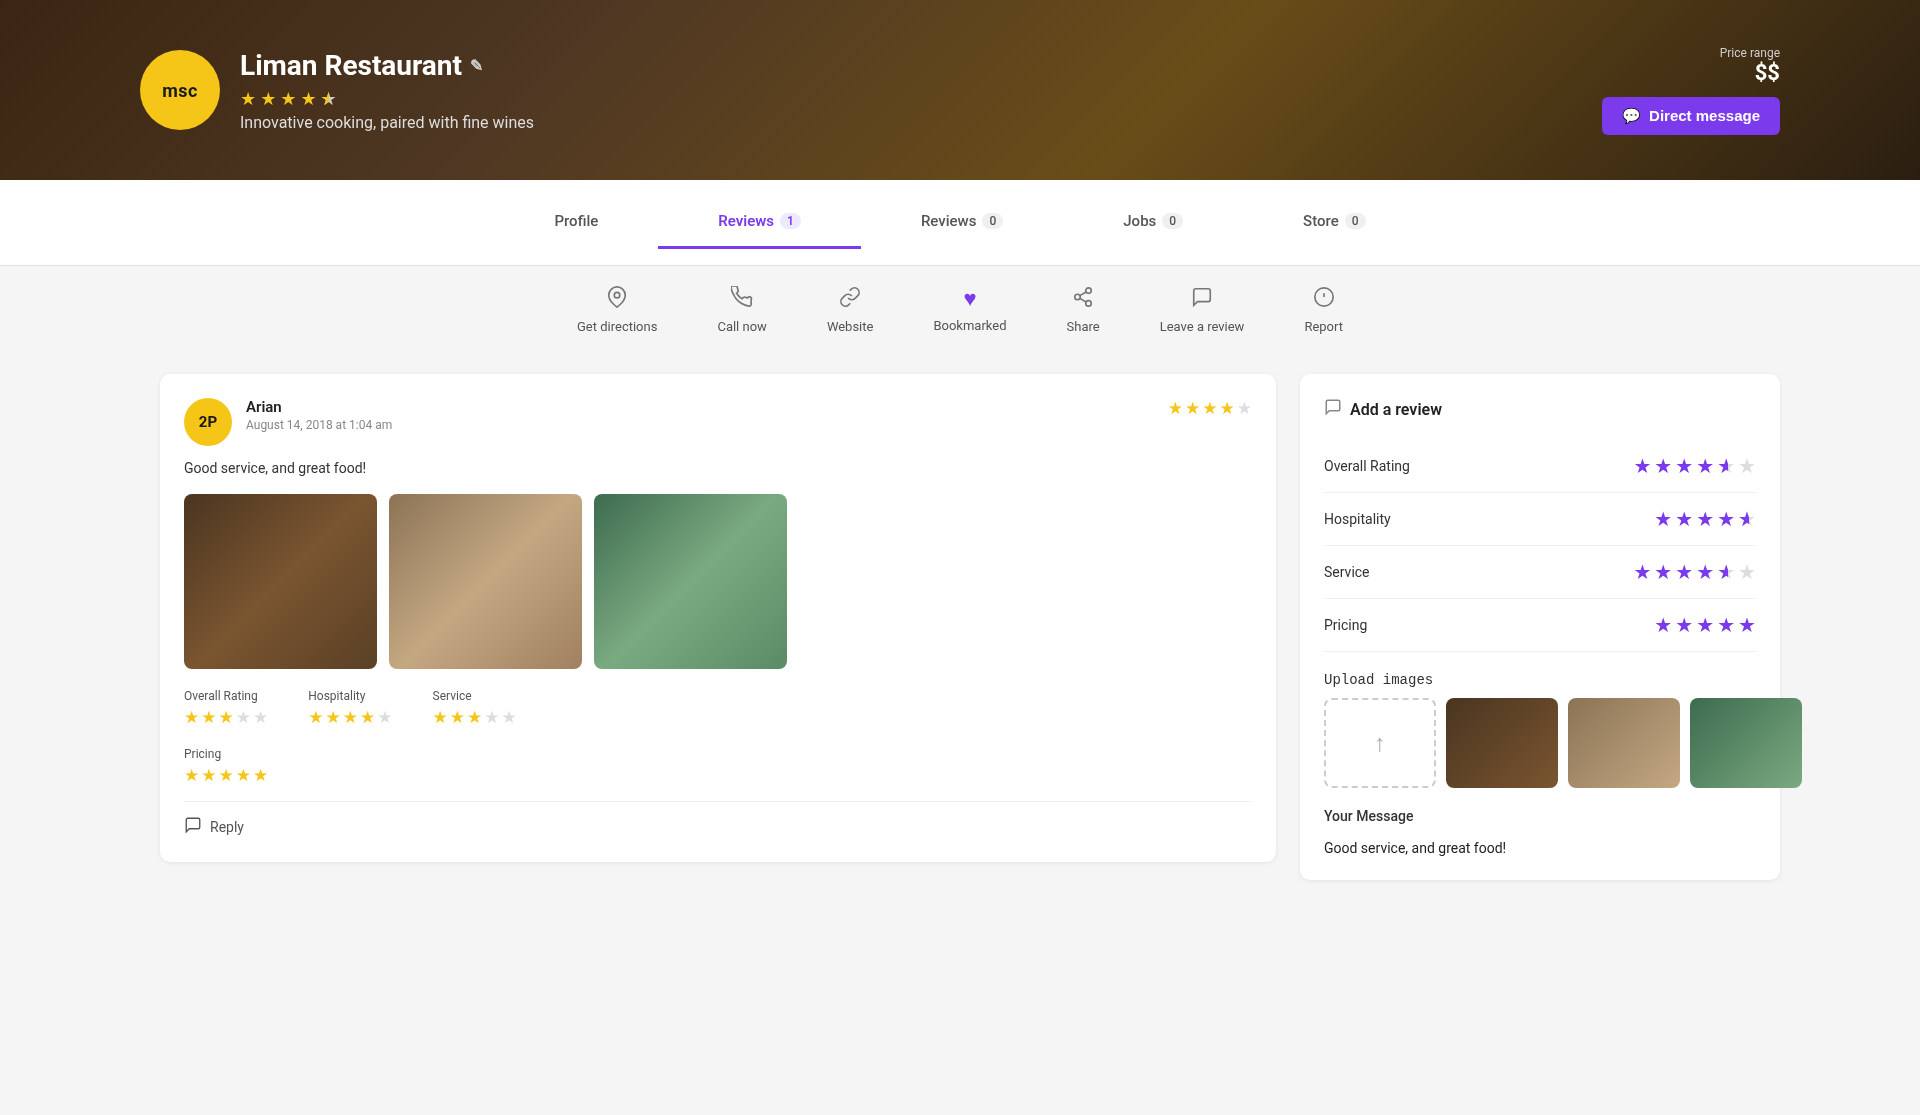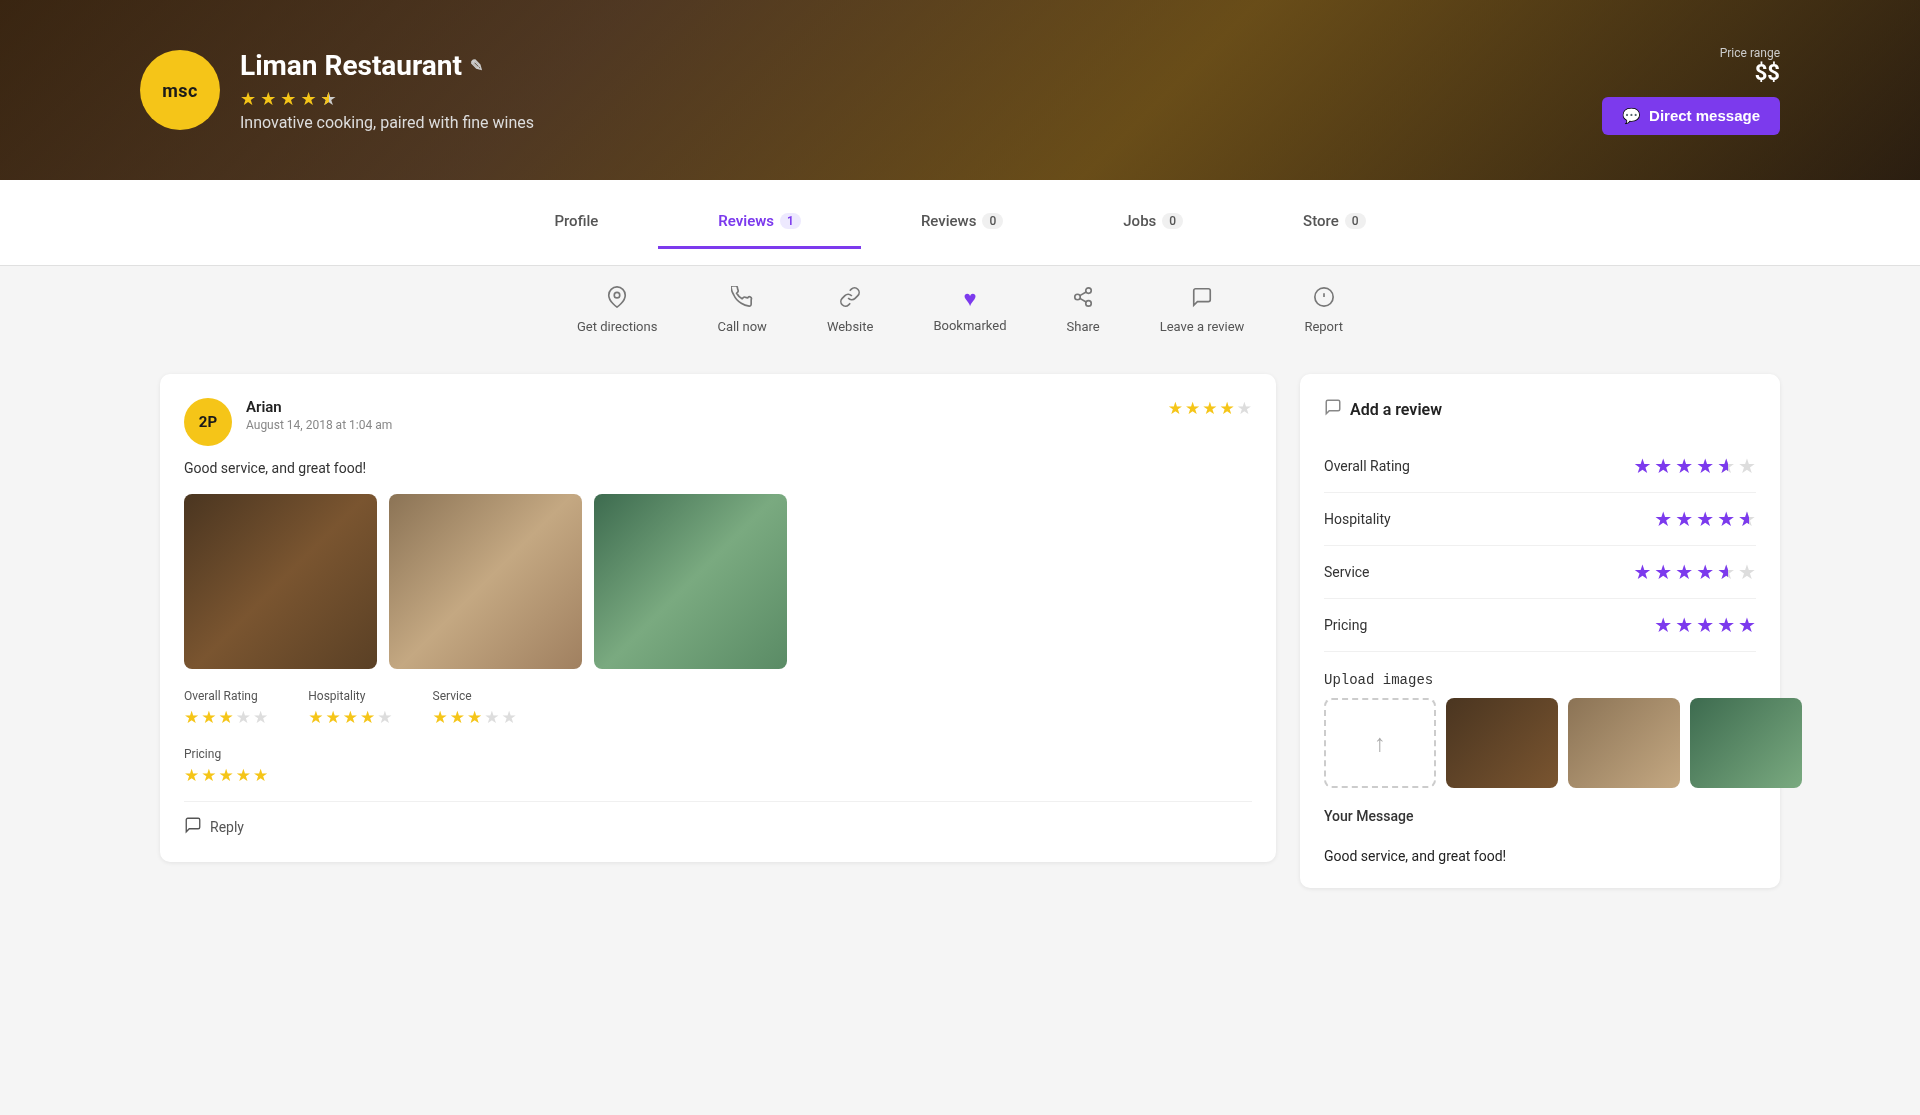--- a/index.html
+++ b/index.html
@@ -142,21 +142,21 @@
       display: flex; align-items: center; justify-content: center;
       cursor: pointer; flex-shrink: 0;
     }
     .upload-icon { font-size: 24px; color: #aaa; }
     .upload-thumb {
       width: 112px; height: 90px; border-radius: 8px;
       background: #888; flex-shrink: 0; overflow: hidden;
     }
 
     .message-section { margin-top: 20px; }
-    .message-label { font-size: 14px; font-weight: 500; color: #333; margin-bottom: 24px; }
+    .message-label { font-size: 14px; font-weight: 500; color: #333; margin-bottom: 16px; }
     .message-text { font-size: 14px; color: #222; }
 
     
     .img-rest { background: linear-gradient(135deg, #4a3520 0%, #7a5530 50%, #5a4025 100%); }
     .img-food1 { background: linear-gradient(135deg, #8b7355 0%, #c4a882 50%, #a08060 100%); }
     .img-food2 { background: linear-gradient(135deg, #3d6b4f 0%, #7aaa80 50%, #5a8b65 100%); }
 
     .thumb1 { background: linear-gradient(135deg, #4a3520 0%, #7a5530 100%); }
     .thumb2 { background: linear-gradient(135deg, #8b7355 0%, #c4a882 100%); }
     .thumb3 { background: linear-gradient(135deg, #3d6b4f 0%, #7aaa80 100%); }

